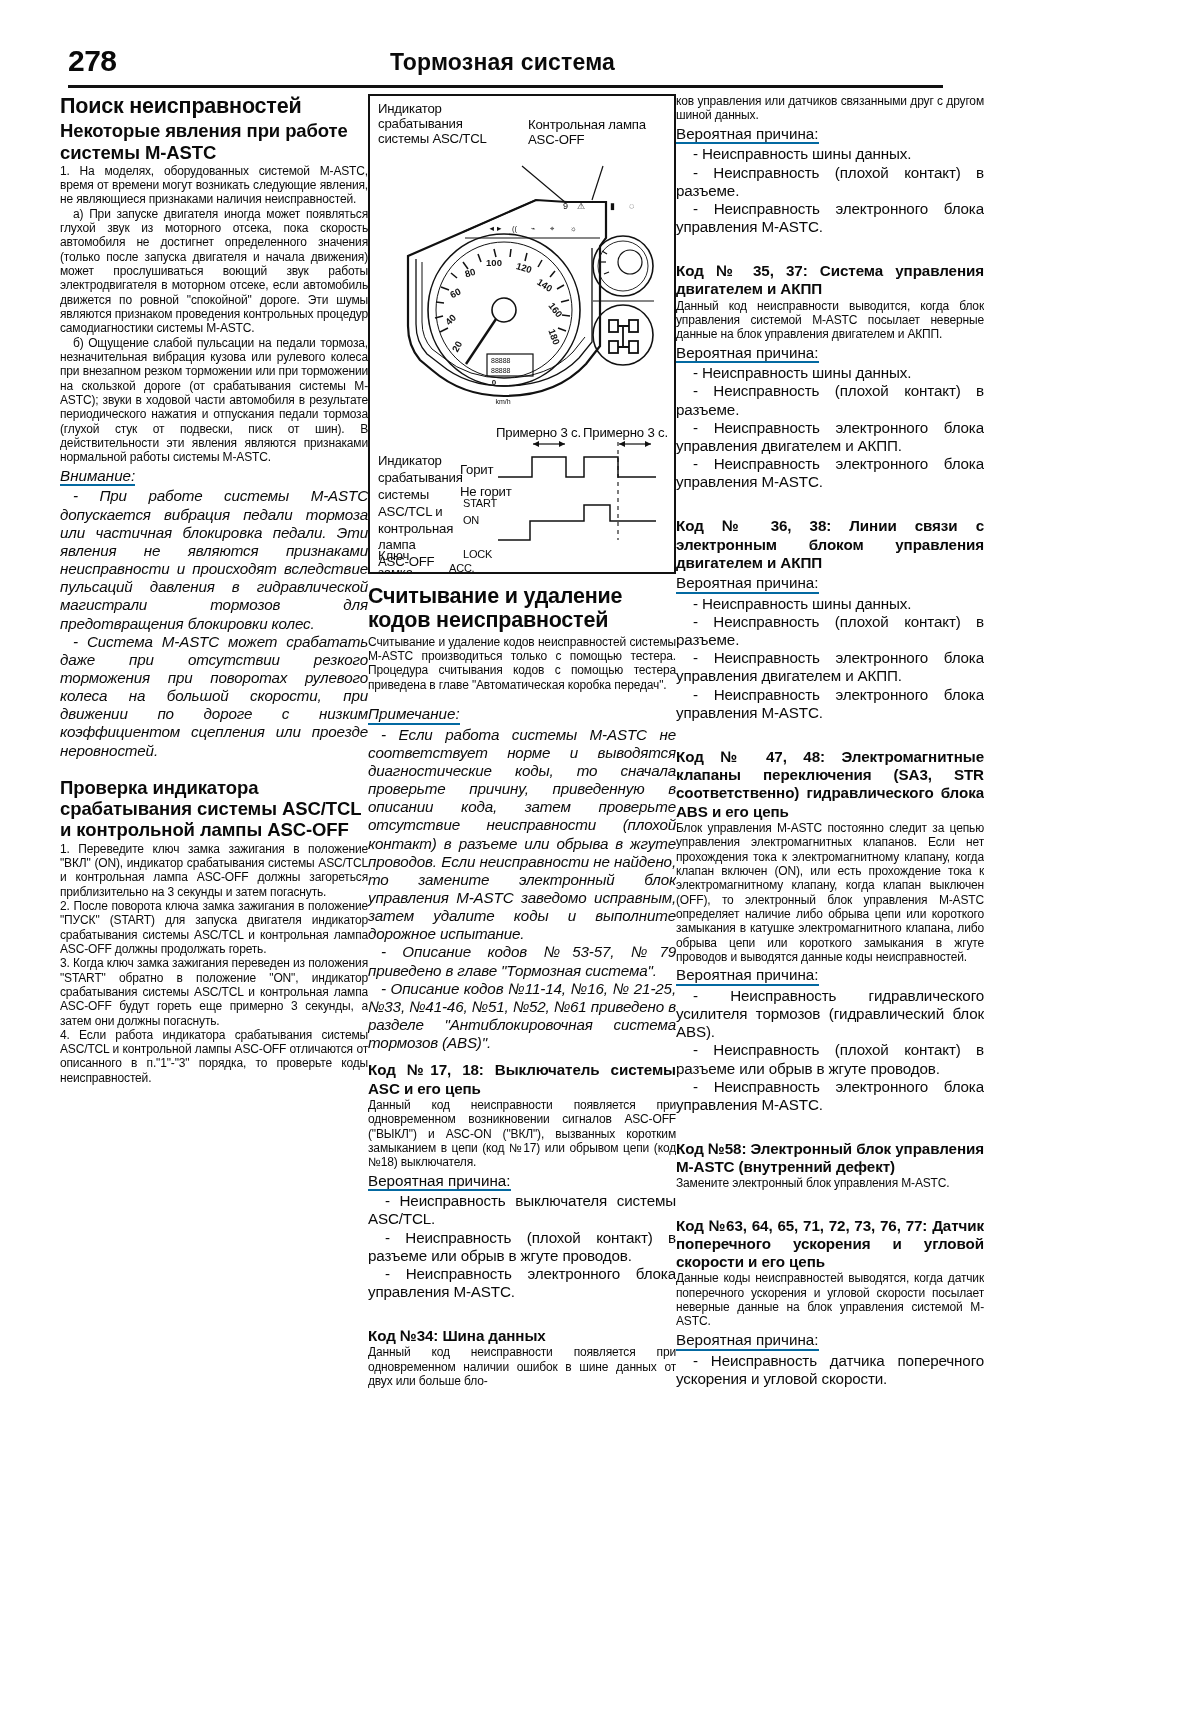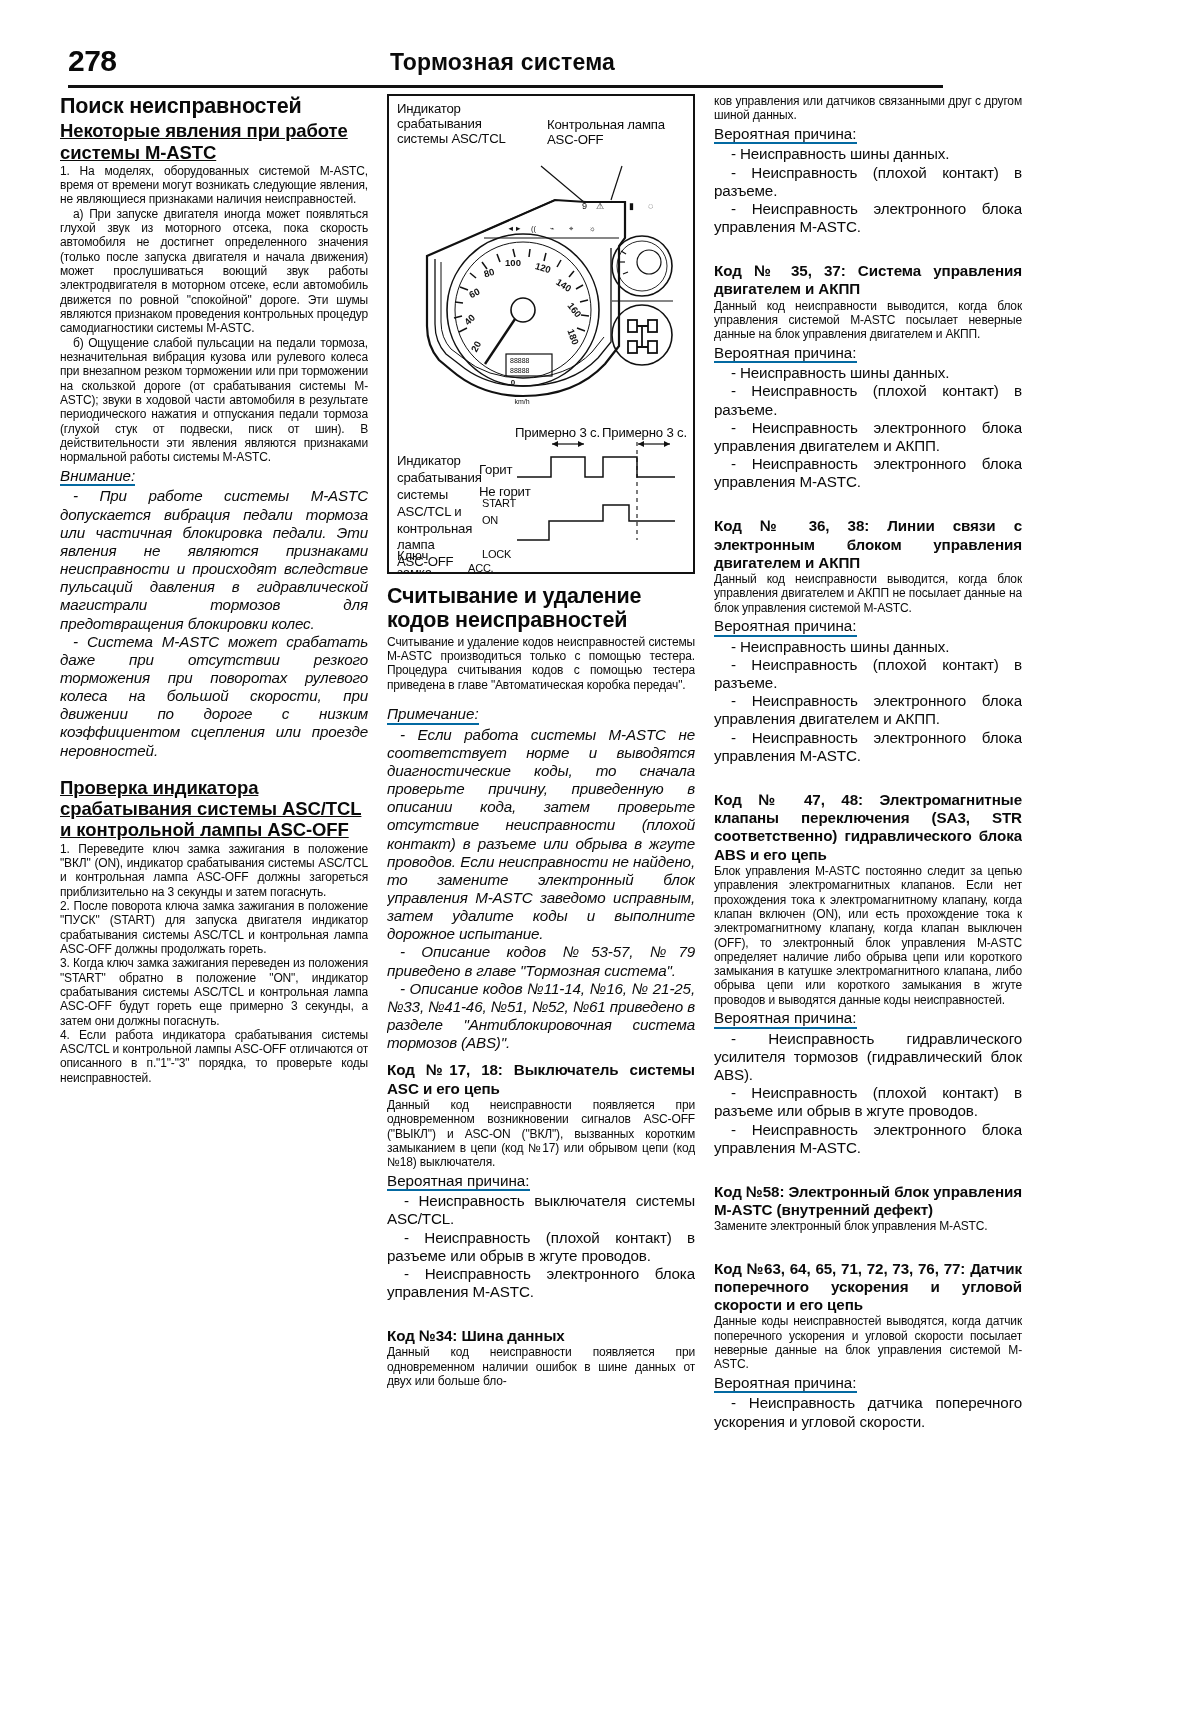--- a/index.html
+++ b/index.html
@@ -44,21 +44,20 @@
   .rule {
     position: absolute;
     left: 8px; right: 2px; bottom: 6px;
     height: 3px;
     background: #111;
   }
 
   
   .cols {
     display: flex;
-    gap: 19px;
     height: 1570px;
     align-items: flex-start;
   }
   .col {
     width: 308px;
     flex: 0 0 308px;
     height: 100%;
     overflow: hidden;
   }
 
@@ -69,21 +68,20 @@
     margin: 0 0 2px 0;
     line-height: 1.13;
     letter-spacing: -0.2px;
   }
   h2.sub {
     font-size: 18.5px;
     font-weight: bold;
     margin: 0 0 1px 0;
     line-height: 1.15;
     letter-spacing: -0.1px;
-    text-decoration: underline;
   }
   h3.code {
     font-size: 15.2px;
     font-weight: bold;
     margin: 26px 0 0 0;
     line-height: 1.2;
     text-align: justify;
     letter-spacing: -0.1px;
   }
   p.body {
@@ -355,21 +353,20 @@
       <p class="body">Данный код неисправности выводится, когда блок управления системой M-ASTC посылает неверные данные на блок управления двигателем и АКПП.</p>
       <div class="uline upright">Вероятная причина:</div>
       <div class="bullets">
         <p>- Неисправность шины данных.</p>
         <p>- Неисправность (плохой контакт) в разъеме.</p>
         <p>- Неисправность электронного блока управления двигателем и АКПП.</p>
         <p>- Неисправность электронного блока управления M-ASTC.</p>
       </div>
 
       <h3 class="code">Код № 36, 38: Линии связи с электронным блоком управления двигателем и АКПП</h3>
-      <p class="body">Данный код неисправности выводится, когда блок управления двигателем и АКПП не посылает данные на блок управления системой M-ASTC.</p>
       <div class="uline upright">Вероятная причина:</div>
       <div class="bullets">
         <p>- Неисправность шины данных.</p>
         <p>- Неисправность (плохой контакт) в разъеме.</p>
         <p>- Неисправность электронного блока управления двигателем и АКПП.</p>
         <p>- Неисправность электронного блока управления M-ASTC.</p>
       </div>
 
       <h3 class="code">Код № 47, 48: Электромагнитные клапаны переключения (SA3, STR соответственно) гидравлического блока ABS и его цепь</h3>
       <p class="body">Блок управления M-ASTC постоянно следит за цепью управления электромагнитных клапанов. Если нет прохождения тока к электромагнитному клапану, когда клапан включен (ON), или есть прохождение тока к электромагнитному клапану, когда клапан выключен (OFF), то электронный блок управления M-ASTC определяет наличие либо обрыва цепи или короткого замыкания в катушке электромагнитного клапана, либо обрыва цепи или короткого замыкания в жгуте проводов и выводятся данные коды неисправностей.</p>

